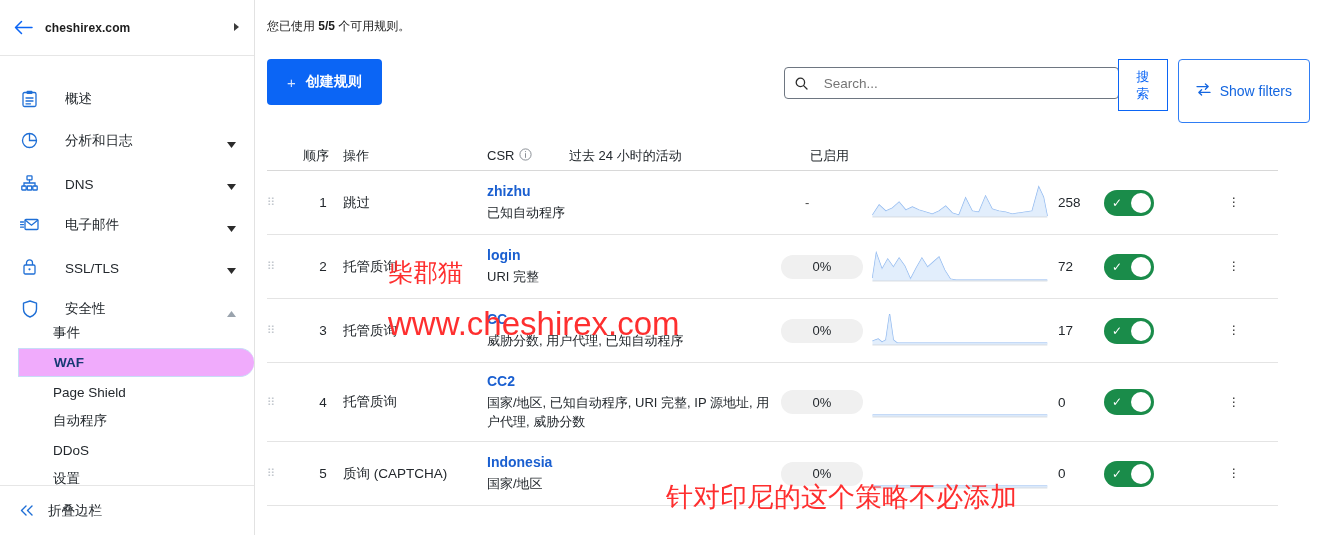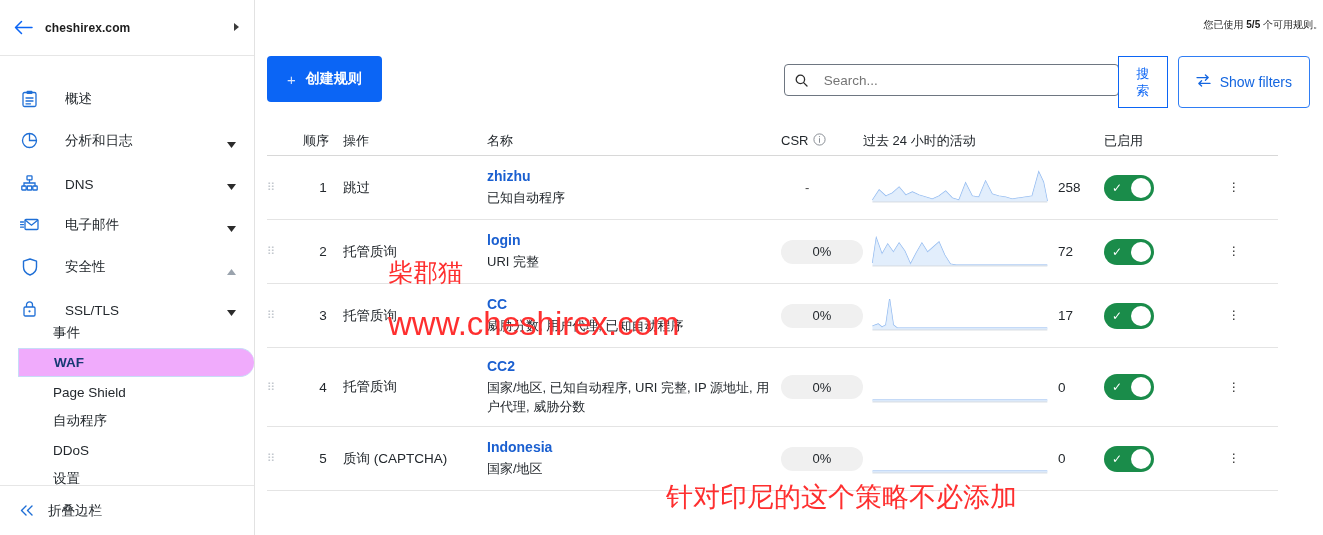--- a/index.html
+++ b/index.html
@@ -57,21 +57,21 @@
   .collapse-row {
     border-top: 1px solid #e6e6e6;
     height: 50px; display: flex; align-items: center;
     gap: 14px; padding: 0 20px; color: #23282d; font-size: 13.5px;
     cursor: pointer;
   }
   .collapse-row .ico { color:#1f6fd6; font-size: 14px; }
 
   
   .main { flex: 1; padding: 0 0 0 12px; position: relative; overflow: hidden; }
-  .quota { font-size: 10px; color: #1d1d1d; padding: 18px 0 0 0; margin-left: 0; text-align: right; }
+  .quota { font-size: 12px; color: #1d1d1d; padding: 18px 0 0 0; margin-left: 0; }
   .quota b { font-weight: bold; }
 
   .toolbar { display: flex; align-items: flex-start; margin-top: 24px; }
   .btn-create {
     background: #0b65f5; color:#fff; border: none; border-radius: 4px;
     height: 46px; padding: 0 20px; font-size: 14px; font-weight: bold;
     display: flex; align-items: center; gap: 10px; cursor: pointer;
     font-family: inherit;
   }
   .btn-create .plus { font-weight: normal; font-size: 15px; color:#d6e4fd; }
@@ -89,21 +89,21 @@
     font-family: inherit; width: 100%; background: transparent;
   }
   .btn-search {
     width: 50px; height: 52px; border: 1px solid #0b65f5; border-radius: 0;
     background: #fff; color:#0b65f5; font-size: 13px; line-height: 17px;
     font-family: inherit; cursor: pointer; margin-left: -1px;
     display:flex; align-items:center; justify-content:center; text-align:center;
     padding: 0 12px; word-break: break-all;
   }
   .btn-filters {
-    height: 52px; border: 1px solid #2f7df4; border-radius: 4px;
+    height: 64px; border: 1px solid #2f7df4; border-radius: 4px;
     background:#fff; color:#1466e0; font-size: 14px; font-family: inherit;
     display:flex; align-items:center; gap: 9px; padding: 0 17px;
     cursor: pointer; margin-left: 10px;
   }
 
   
   .table { margin-top: 18px; width: 1011px; }
   .thead {
     display: flex; align-items: center; height: 30px;
     border-bottom: 1px solid #d8d8d8;
@@ -227,44 +227,44 @@
         <span class="nav-label">电子邮件</span>
         <span class="caret">
           <svg width="9" height="6" viewBox="0 0 9 6">
               <path d="M0 0 L9 0 L4.5 6 Z" fill="#2b2b2b"></path>
             </svg>
         </span>
       </div>
 
       <div class="nav-item">
         <span class="ico">
+          <svg width="15" height="17" viewBox="0 0 15 17" fill="none" stroke="#1f6fd6" stroke-width="1.3">
+            <rect x="2" y="7" width="11" height="9" rx="1.2"></rect>
+            <path d="M4.5 7V4.8a3 3 0 0 1 6 0V7"></path>
+            <circle cx="7.5" cy="11.3" r="1.1" fill="#1f6fd6" stroke="none"></circle>
+          </svg>
+        </span>
+        <span class="nav-label">SSL/TLS</span>
+        <span class="caret">
+          <svg width="9" height="6" viewBox="0 0 9 6">
+              <path d="M0 0 L9 0 L4.5 6 Z" fill="#2b2b2b"></path>
+            </svg>
+        </span>
+      </div>
+
+      <div class="nav-item">
+        <span class="ico">
           <svg width="16" height="18" viewBox="0 0 16 18" fill="none" stroke="#1f6fd6" stroke-width="1.4">
             <path d="M8 1 L14.5 3.2 V9 C14.5 13 11.5 15.8 8 17 C4.5 15.8 1.5 13 1.5 9 V3.2 Z" stroke-linejoin="round"></path>
           </svg>
         </span>
         <span class="nav-label">安全性</span>
         <span class="caret up">
           <svg width="9" height="6" viewBox="0 0 9 6">
               <path d="M0 0 L9 0 L4.5 6 Z" fill="#9aa3ad"></path>
-            </svg>
-        </span>
-      </div>
-
-      <div class="nav-item">
-        <span class="ico">
-          <svg width="15" height="17" viewBox="0 0 15 17" fill="none" stroke="#1f6fd6" stroke-width="1.3">
-            <rect x="2" y="7" width="11" height="9" rx="1.2"></rect>
-            <path d="M4.5 7V4.8a3 3 0 0 1 6 0V7"></path>
-            <circle cx="7.5" cy="11.3" r="1.1" fill="#1f6fd6" stroke="none"></circle>
-          </svg>
-        </span>
-        <span class="nav-label">SSL/TLS</span>
-        <span class="caret">
-          <svg width="9" height="6" viewBox="0 0 9 6">
-              <path d="M0 0 L9 0 L4.5 6 Z" fill="#2b2b2b"></path>
             </svg>
         </span>
       </div>
 
       <div class="subnav">
         <div class="sub-item">
           <span>事件</span>
         </div>
         <div class="sub-item active">
           <span>WAF</span>
@@ -333,21 +333,20 @@
         </button>
       </div>
     </div>
 
     <div class="table">
 
       <div class="thead">
         <div class="th c-drag"></div>
         <div class="th c-order">顺序</div>
         <div class="th c-action">操作</div>
-        <div class="th c-name">名称</div>
         <div class="th c-csr">
           <span>CSR</span>
           <span>
             <svg width="13" height="13" viewBox="0 0 13 13" fill="none" stroke="#8a8f96" stroke-width="1">
               <circle cx="6.5" cy="6.5" r="5.6"></circle>
               <path d="M6.5 5.6V9.4" stroke-linecap="round"></path>
               <circle cx="6.5" cy="3.6" r="0.6" fill="#8a8f96" stroke="none"></circle>
             </svg>
           </span>
         </div>

